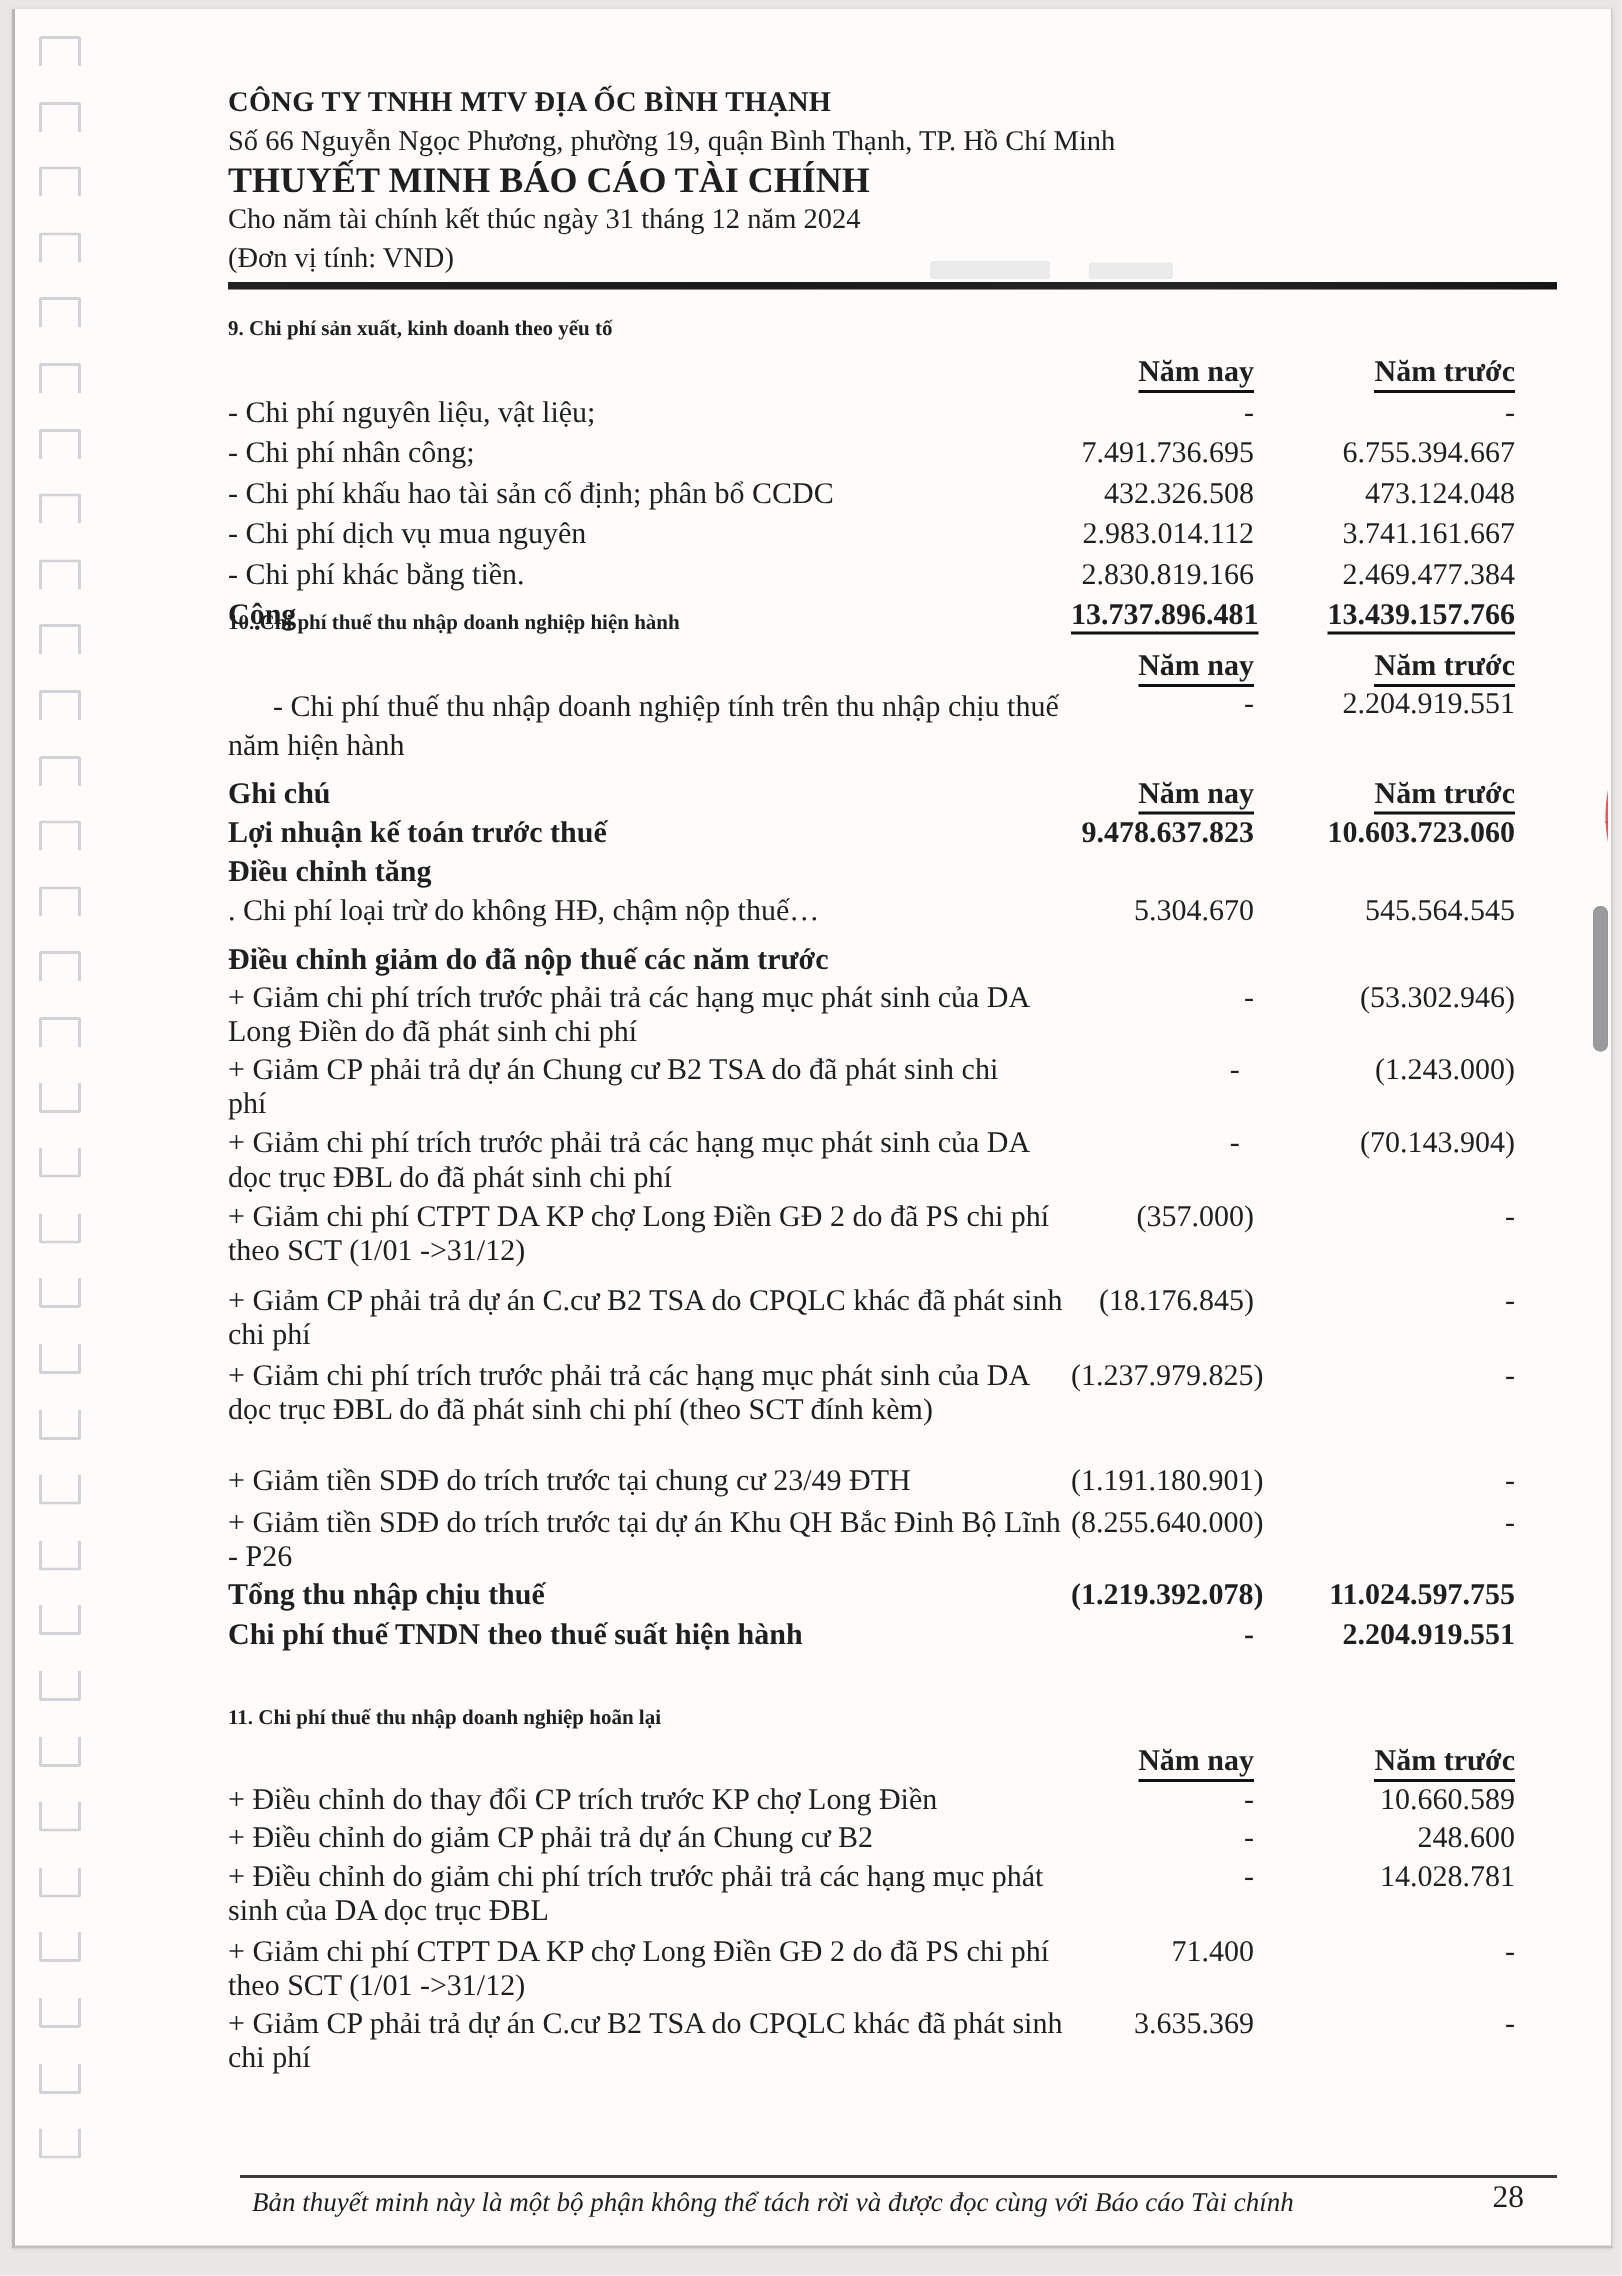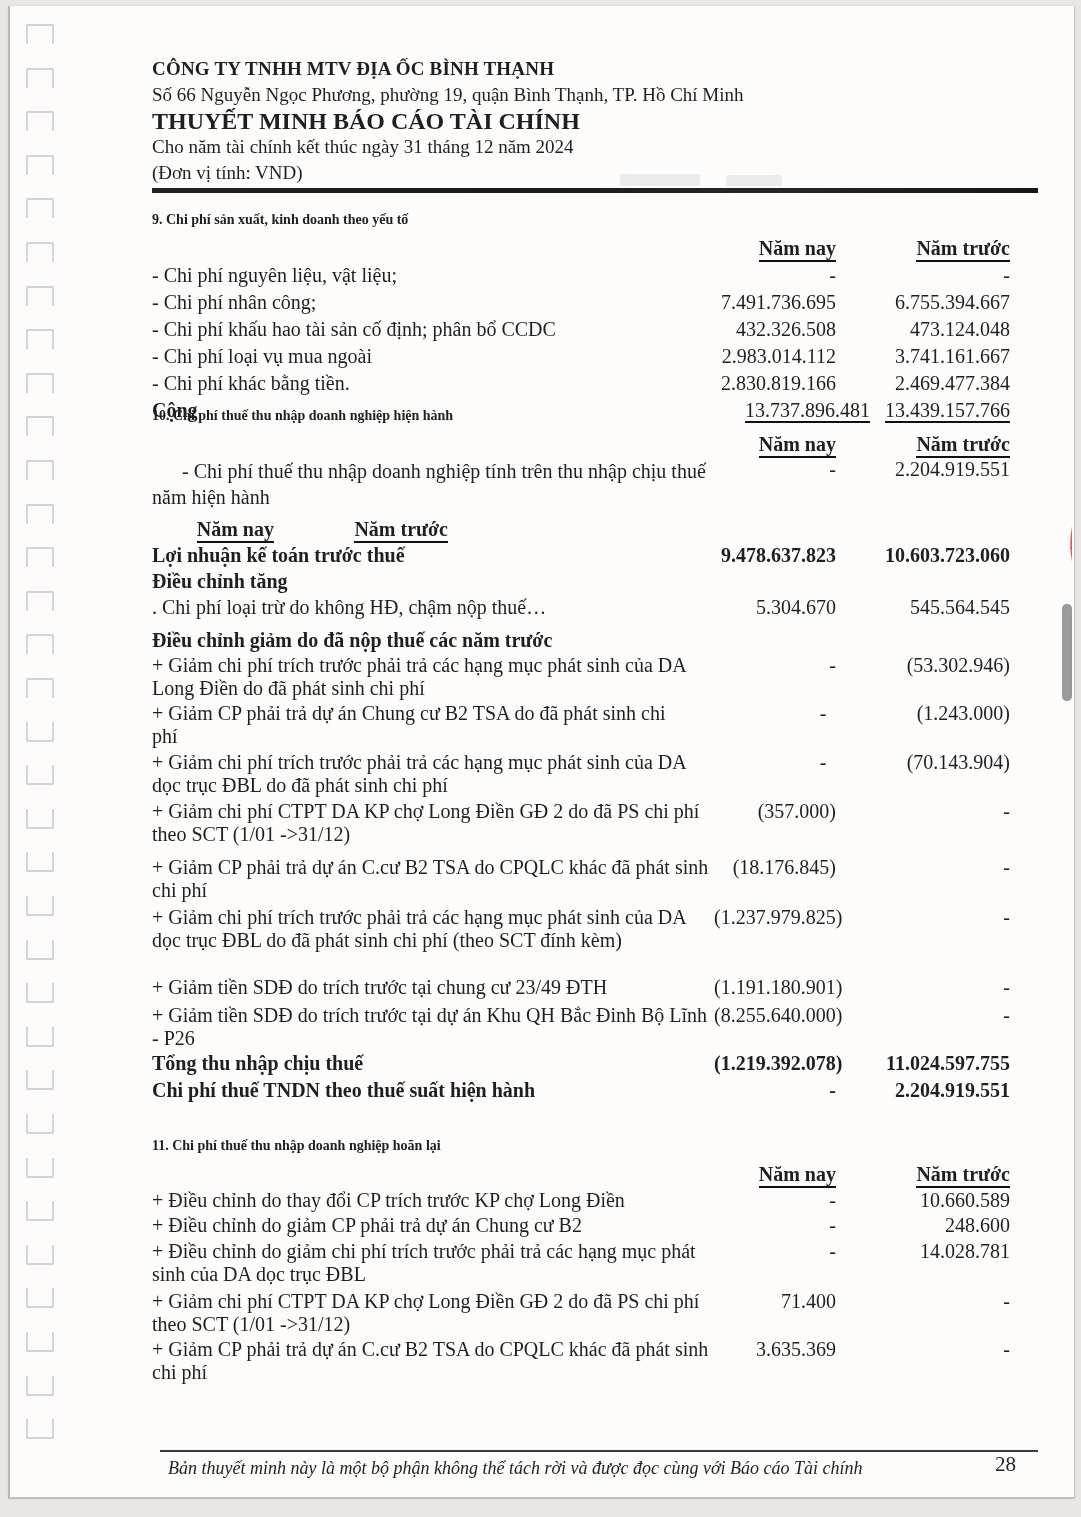--- a/index.html
+++ b/index.html
@@ -22,21 +22,21 @@
   .smudge{position:absolute;background:#d9dade;opacity:.5;border-radius:2px;}
   
   .sec{position:absolute;left:142px;width:858px;font-size:20px;}
   .sec-title{font-weight:bold;font-size:14px;line-height:27px;}
   .row{display:flex;align-items:flex-start;}
   .lbl{width:558px;padding-right:4px;line-height:23px;}
   .c1{width:122px;text-align:right;}
   .c2{width:174px;text-align:right;}
   .b{font-weight:bold;}
   .colhead{font-weight:bold;border-bottom:2px solid #111;padding-bottom:1px;}
-  .tot{font-weight:normal;border-bottom:2.5px solid #111;margin-left:31px;}
+  .tot{font-weight:bold;border-bottom:2.5px solid #111;}
   .lh27{line-height:27px;}
   .lh26{line-height:26px;}
   .lh25{line-height:25px;}
   .mh48{min-height:48px;}
   .mh49{min-height:49px;gap:16px;}
   .mh50{min-height:50px;}
   .mh52{min-height:52px;}
   .mh44{min-height:44px;}
   .mh58{min-height:58px;}
   .mh60{min-height:60px;margin-bottom:8px;}
@@ -119,21 +119,21 @@
       <div class="lbl lh27">- Chi phí nhân công;</div>
       <div class="c1">7.491.736.695</div>
       <div class="c2">6.755.394.667</div>
     </div>
     <div class="row lh27">
       <div class="lbl lh27">- Chi phí khấu hao tài sản cố định; phân bổ CCDC</div>
       <div class="c1">432.326.508</div>
       <div class="c2">473.124.048</div>
     </div>
     <div class="row lh27">
-      <div class="lbl lh27">- Chi phí loại vụ mua ngoài</div>
+      <div class="lbl lh27">- Chi phí dịch vụ mua nguyên</div>
       <div class="c1">2.983.014.112</div>
       <div class="c2">3.741.161.667</div>
     </div>
     <div class="row lh27">
       <div class="lbl lh27">- Chi phí khác bằng tiền.</div>
       <div class="c1">2.830.819.166</div>
       <div class="c2">2.469.477.384</div>
     </div>
     <div class="row lh27">
       <div class="lbl lh27 b">Cộng</div>
@@ -148,20 +148,21 @@
       <div class="lbl"></div>
       <div class="c1"><span class="colhead">Năm nay</span></div>
       <div class="c2"><span class="colhead">Năm trước</span></div>
     </div>
     <div class="row mh58">
       <div class="lbl lh26 indent1">- Chi phí thuế thu nhập doanh nghiệp tính trên thu nhập chịu thuế năm hiện hành</div>
       <div class="c1">-</div>
       <div class="c2">2.204.919.551</div>
     </div>
     <div class="row lh26">
+      <div class="lbl lh26 b">Ghi chú</div>
       <div class="c1"><span class="colhead">Năm nay</span></div>
       <div class="c2"><span class="colhead">Năm trước</span></div>
     </div>
     <div class="row lh26">
       <div class="lbl lh26 b">Lợi nhuận kế toán trước thuế</div>
       <div class="c1 b">9.478.637.823</div>
       <div class="c2 b">10.603.723.060</div>
     </div>
     <div class="row lh26">
       <div class="lbl lh26 b">Điều chỉnh tăng</div>

